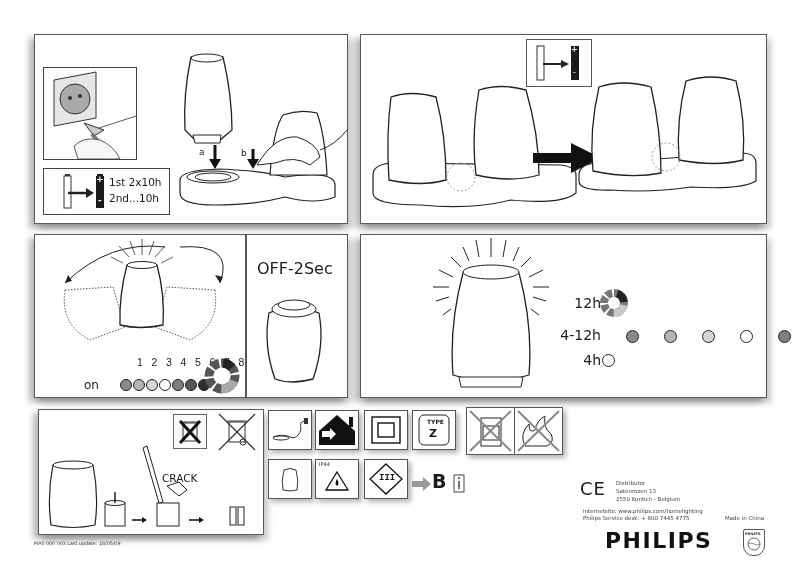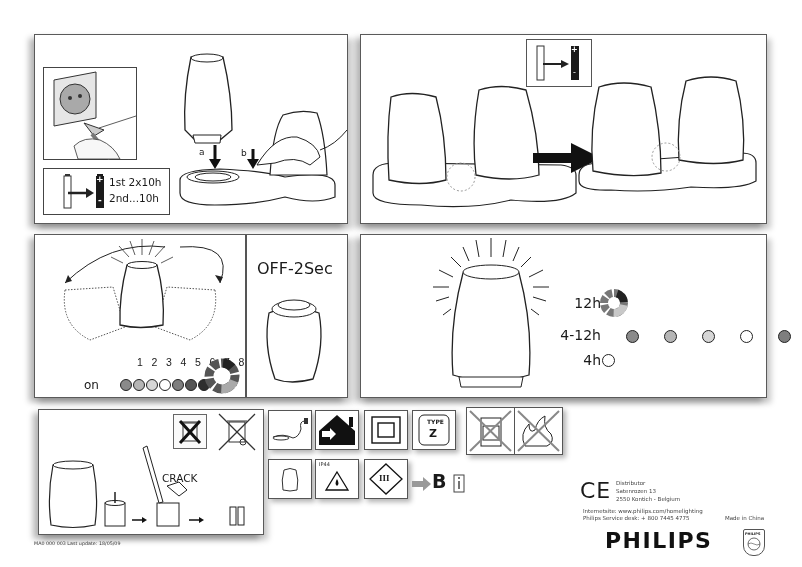--- a/index.html
+++ b/index.html
@@ -270,34 +270,34 @@
   <span class="txt" style="left:3px;top:1px;font-size:5px;">IP44</span>
   <svg width="42" height="38">
     <polygon points="21,12 32,30 10,30" fill="#fff" stroke="#111" stroke-width="1.3"></polygon>
     <path d="M21,19 Q18,24 21,26 Q24,24 21,19 Z" fill="#111"></path>
   </svg>
 </div>
 <div class="ibox" style="left:364px;top:459px;width:42px;height:38px;">
   <svg width="42" height="38">
     <polygon points="21,4 37,19 21,34 5,19" fill="#fff" stroke="#111" stroke-width="1.3"></polygon>
   </svg>
-  <span class="txt" style="left:14px;top:13px;font-size:9px;font-family:Liberation Serif, serif;font-weight:bold;">III</span>
+  <span class="txt" style="left:14px;top:13px;font-size:9px;font-family:Liberation Mono, monospace;font-weight:bold;">III</span>
 </div>
 <svg width="20" height="14" style="left:412px;top:477px;">
   <rect x="0" y="4" width="12" height="6" fill="#999"></rect>
   <polygon points="11,0 19,7 11,14" fill="#999"></polygon>
 </svg>
 <span class="txt" style="left:432px;top:470px;font-size:19px;font-weight:bold;">B</span>
 <svg width="14" height="22" style="left:452px;top:472px;">
   <rect x="2" y="3" width="10" height="17" fill="#fff" stroke="#444"></rect>
   <line x1="7" y1="9" x2="7" y2="17" stroke="#444" stroke-width="1.5"></line>
   <circle cx="7" cy="6" r="1" fill="#444"></circle>
 </svg>
 
-<span class="txt" style="left:580px;top:478px;font-size:22px;letter-spacing:1px;">CE</span>
+<span class="txt" style="left:580px;top:478px;font-size:18px;letter-spacing:1px;">CE</span>
 <span class="txt" style="left:616px;top:480px;font-size:5.5px;color:#444;">Distributor</span>
 <span class="txt" style="left:616px;top:488px;font-size:5.5px;color:#444;">Satenrozen 13</span>
 <span class="txt" style="left:616px;top:496px;font-size:5.5px;color:#444;">2550 Kontich - Belgium</span>
 <span class="txt" style="left:583px;top:508px;font-size:5.5px;color:#444;">Internetsite: www.philips.com/homelighting</span>
 <span class="txt" style="left:583px;top:515px;font-size:5.5px;color:#444;">Philips Service desk: + 800 7445 4775</span>
 <span class="txt" style="left:725px;top:515px;font-size:5.5px;color:#444;">Made in China</span>
 
 <span class="txt" style="left:605px;top:528px;font-size:22px;font-weight:bold;letter-spacing:1.5px;color:#111;">PHILIPS</span>
 <div class="abs" style="left:743px;top:529px;width:20px;height:25px;border:1px solid #555;border-radius:2px 2px 10px 10px;background:#fff;">
   <span class="txt" style="left:1px;top:2px;font-size:3.5px;font-weight:bold;">PHILIPS</span>

